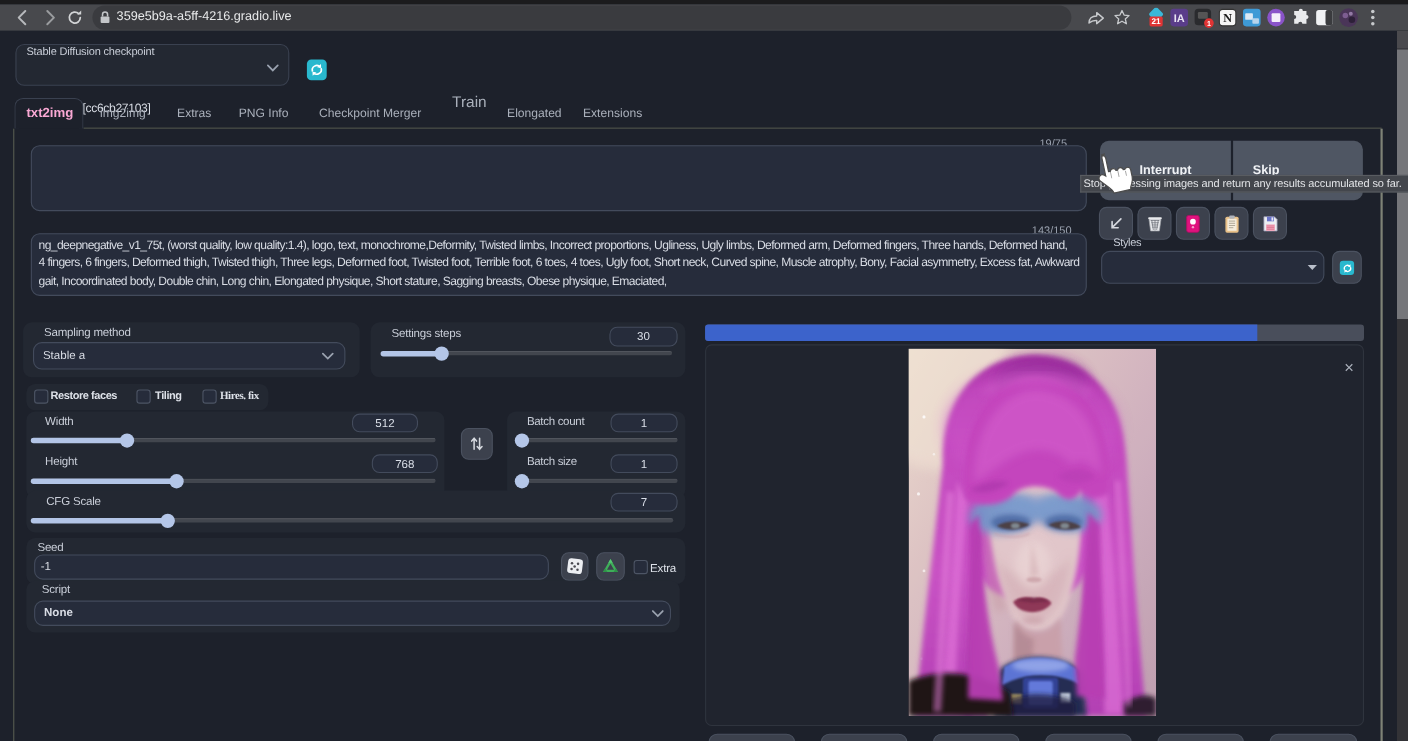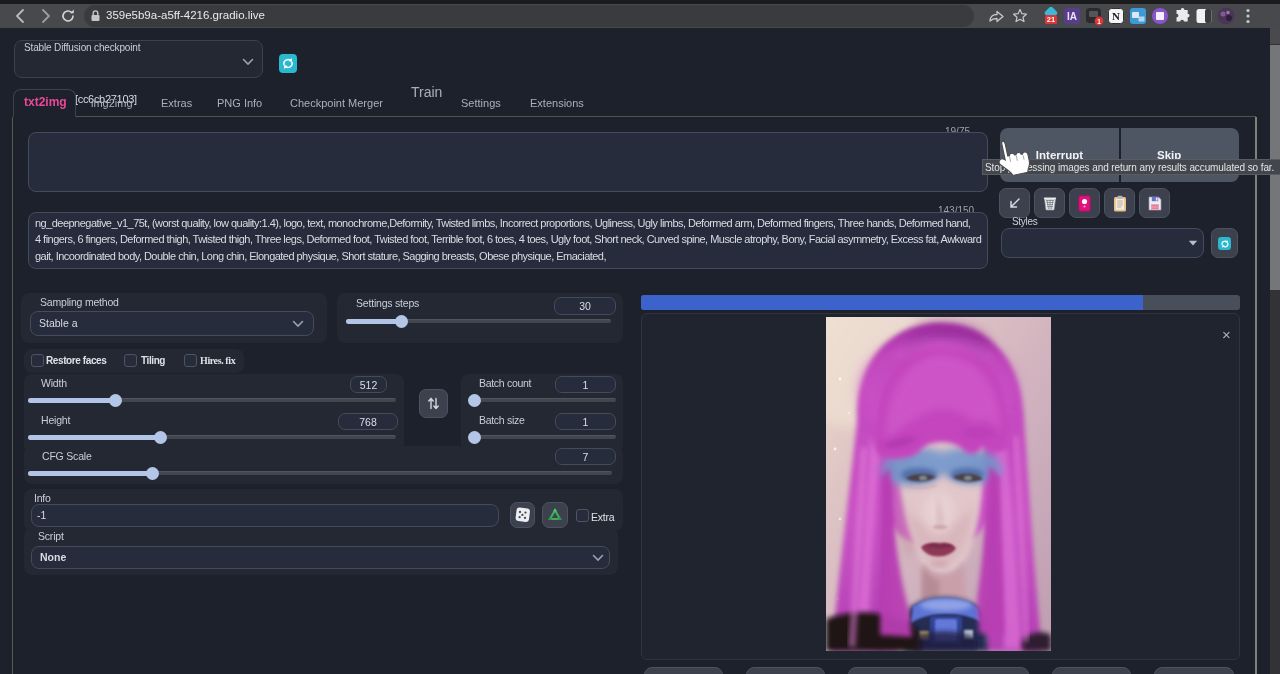--- a/index.html
+++ b/index.html
@@ -119,46 +119,46 @@
   <svg class="abs" style="left:281px;top:56px;" width="14" height="15" viewBox="0 0 14 14">
     <path d="M3.2 8.6 a4 4 0 0 1 6.9-3.9" stroke="#fff" stroke-width="1.5" fill="none"></path>
     <path d="M10.8 1.6 L10.9 5.3 L7.3 4.6 Z" fill="#fff"></path>
     <path d="M10.8 5.4 a4 4 0 0 1-6.9 3.9" stroke="#fff" stroke-width="1.5" fill="none"></path>
     <path d="M3.2 12.4 L3.1 8.7 L6.7 9.4 Z" fill="#fff"></path>
     </svg>
 
   
   <div class="abs" style="left:13px;top:89px;width:63px;height:28px;border:1px solid #3a4150;border-bottom:none;border-radius:8px 8px 0 0;background:#1d212b;"></div>
   <div class="abs" style="left:76px;top:116px;width:1180px;height:1px;background:#50554c;"></div>
-  <div class="abs" style="left:24px;top:95px;color:#ec4899;font-size:12px;font-weight:600;">txt2img</div>
+  <div class="abs" style="left:24px;top:95px;color:#f9a8d4;font-size:12px;font-weight:600;">txt2img</div>
   <div class="abs" style="left:91px;top:97px;color:#aab0bb;font-size:11px;">img2img</div>
   <div class="abs" style="left:161px;top:97px;color:#aab0bb;font-size:11px;">Extras</div>
   <div class="abs" style="left:217px;top:97px;color:#aab0bb;font-size:11px;">PNG Info</div>
   <div class="abs" style="left:290px;top:97px;color:#aab0bb;font-size:11px;">Checkpoint Merger</div>
   <div class="abs" style="left:411px;top:84px;color:#aab0bb;font-size:14px;">Train</div>
-  <div class="abs" style="left:461px;top:97px;color:#aab0bb;font-size:11px;">Settings</div>
+  <div class="abs" style="left:461px;top:97px;color:#aab0bb;font-size:11px;">Elongated</div>
   <div class="abs" style="left:530px;top:97px;color:#aab0bb;font-size:11px;">Extensions</div>
 
   
   <div class="abs" style="left:12px;top:117px;width:1px;height:557px;background:#565b50;"></div>
   <div class="abs" style="left:1255px;top:117px;width:2px;height:557px;background:#7e8276;"></div>
 
   
   <div class="abs" style="left:945px;top:126px;color:#9aa2af;font-size:10px;">19/75</div>
   <div class="inp" style="left:28px;top:132px;width:960px;height:60px;"></div>
 
   <div class="abs" style="left:938px;top:205px;color:#9aa2af;font-size:10px;">143/150</div>
   <div class="inp" style="left:28px;top:212px;width:960px;height:57px;"></div>
   <div class="abs" style="left:35px;top:215px;width:950px;color:#d8dce4;font-size:11px;letter-spacing:-0.53px;line-height:16.4px;white-space:nowrap;overflow:hidden;">ng_deepnegative_v1_75t, (worst quality, low quality:1.4), logo, text, monochrome,Deformity, Twisted limbs, Incorrect proportions, Ugliness, Ugly limbs, Deformed arm, Deformed fingers, Three hands, Deformed hand,<br>4 fingers, 6 fingers, Deformed thigh, Twisted thigh, Three legs, Deformed foot, Twisted foot, Terrible foot, 6 toes, 4 toes, Ugly foot, Short neck, Curved spine, Muscle atrophy, Bony, Facial asymmetry, Excess fat, Awkward<br>gait, Incoordinated body, Double chin, Long chin, Elongated physique, Short stature, Sagging breasts, Obese physique, Emaciated,</div>
 
   
   <div class="abs" style="left:1000px;top:128px;width:119px;height:54px;background:#4f5663;border-radius:8px 0 0 8px;"></div>
   <div class="abs" style="left:1121px;top:128px;width:118px;height:54px;background:#4f5663;border-radius:0 8px 8px 0;"></div>
   <div class="abs" style="left:1000px;top:149px;width:119px;text-align:center;color:#f0f2f5;font-size:11.5px;font-weight:600;">Interrupt</div>
-  <div class="abs" style="left:1157px;top:149px;width:100px;color:#f0f2f5;font-size:11.5px;font-weight:600;">Skip</div>
+  <div class="abs" style="left:1101px;top:149px;width:100px;text-align:center;color:#f0f2f5;font-size:11.5px;font-weight:600;">Skip</div>
 
   
   <div class="abs" style="left:982px;top:159px;width:298px;height:16px;background:#43464c;border:1px solid #595c61;border-right:none;"></div>
   <div class="abs" style="left:985px;top:162px;color:#e2e4e7;font-size:10px;letter-spacing:-0.1px;white-space:nowrap;">Stop processing images and return any results accumulated so far.</div>
 
   
   <svg class="abs" style="left:986px;top:139px;z-index:50;" width="47" height="47" viewBox="0 0 25 25">
     <g transform="rotate(-12 8 2)">
     <path d="M8.1 1.1 c1.15 0 1.95 0.85 1.95 1.9 v6.6 l0.85 0.12 c0.15-0.7 0.8-1.15 1.55-1.05 c0.6 0.08 1.05 0.5 1.2 1.1 l0.8 0.1 c0.2-0.6 0.85-1 1.55-0.9 c0.6 0.1 1.1 0.55 1.2 1.2 l0.7 0.1 c0.2-0.5 0.8-0.9 1.45-0.8 c0.8 0.1 1.35 0.7 1.35 1.55 v3.4 c0 1.45-0.45 2.5-1 3.4 c-0.55 0.85-0.85 1.55-0.95 2.5 h-8.2 c-0.3-1.15-0.9-2.05-1.75-3 l-3.5-3.9 c-0.6-0.7-0.6-1.75 0-2.4 c0.65-0.65 1.65-0.7 2.4-0.1 l0.55 0.5 v-8.7 c0-1.05 0.75-1.82 1.85-1.82 Z" fill="#fff" stroke="#4c4c4c" stroke-width="0.6"></path>
     <path d="M10.9 9.9 v3.2 M14.5 10.3 v2.9 M18.1 11 v2.4" stroke="#a2a2a2" stroke-width="0.45" fill="none"></path>
@@ -236,21 +236,21 @@
   <div class="cb" style="left:31px;top:354px;"></div>
   <div class="cblbl" style="left:46px;top:355px;text-align:right;">Restore faces</div>
   <div class="cb" style="left:124px;top:354px;"></div>
   <div class="cblbl" style="left:141px;top:355px;">Tiling</div>
   <div class="cb" style="left:184px;top:354px;"></div>
   <div class="cblbl" style="left:200px;top:355px;font-family:Liberation Serif, serif;">Hires. fix</div>
 
   
   <div class="blk" style="left:24px;top:374px;width:380px;height:79px;"></div>
   <div class="lbl" style="left:41px;top:377px;">Width</div>
-  <div class="numin" style="left:350px;top:376px;width:37px;height:17px;line-height:16px;">512</div>
+  <div class="numin" style="left:320px;top:376px;width:60px;height:17px;line-height:16px;">512</div>
   <div class="track" style="left:28px;top:398px;width:368px;"></div>
   <div class="fill" style="left:28px;top:398px;width:88px;"></div>
   <div class="knob" style="left:109px;top:394px;"></div>
   <div class="lbl" style="left:41px;top:414px;">Height</div>
   <div class="numin" style="left:338px;top:413px;width:60px;height:17px;line-height:16px;">768</div>
   <div class="track" style="left:28px;top:435px;width:368px;"></div>
   <div class="fill" style="left:28px;top:435px;width:133px;"></div>
   <div class="knob" style="left:154px;top:431px;"></div>
   
   <div class="btn" style="left:419px;top:389px;width:29px;height:29px;background:#3c414d;"></div>
@@ -272,21 +272,21 @@
   
   <div class="blk" style="left:24px;top:446px;width:599px;height:38px;"></div>
   <div class="lbl" style="left:42px;top:450px;">CFG Scale</div>
   <div class="numin" style="left:555px;top:448px;width:61px;height:17px;line-height:16px;">7</div>
   <div class="track" style="left:28px;top:471px;width:584px;"></div>
   <div class="fill" style="left:28px;top:471px;width:126px;"></div>
   <div class="knob" style="left:146px;top:467px;"></div>
 
   
   <div class="blk" style="left:24px;top:489px;width:599px;height:42px;"></div>
-  <div class="lbl" style="left:34px;top:492px;">Info</div>
+  <div class="lbl" style="left:34px;top:492px;">Seed</div>
   <div class="inp" style="left:31px;top:504px;width:468px;height:23px;"></div>
   <div class="abs" style="left:37px;top:509px;color:#d8dce4;font-size:10.5px;">-1</div>
   <div class="btn" style="left:510px;top:502px;width:25px;height:26px;"></div>
   <div class="btn" style="left:542px;top:502px;width:26px;height:26px;"></div>
   <svg class="abs" style="left:514px;top:506px;" width="18" height="18" viewBox="0 0 18 18">
     <rect x="2" y="2" width="13.5" height="13.5" rx="3" fill="#eceef2" transform="rotate(7 9 9)"></rect>
     <circle cx="6" cy="6" r="1.15" fill="#4a4a52"></circle>
       <circle cx="11.5" cy="6.6" r="1.15" fill="#4a4a52"></circle>
     <circle cx="5.6" cy="11.2" r="1.15" fill="#4a4a52"></circle>
       <circle cx="11" cy="11.9" r="1.15" fill="#4a4a52"></circle>

